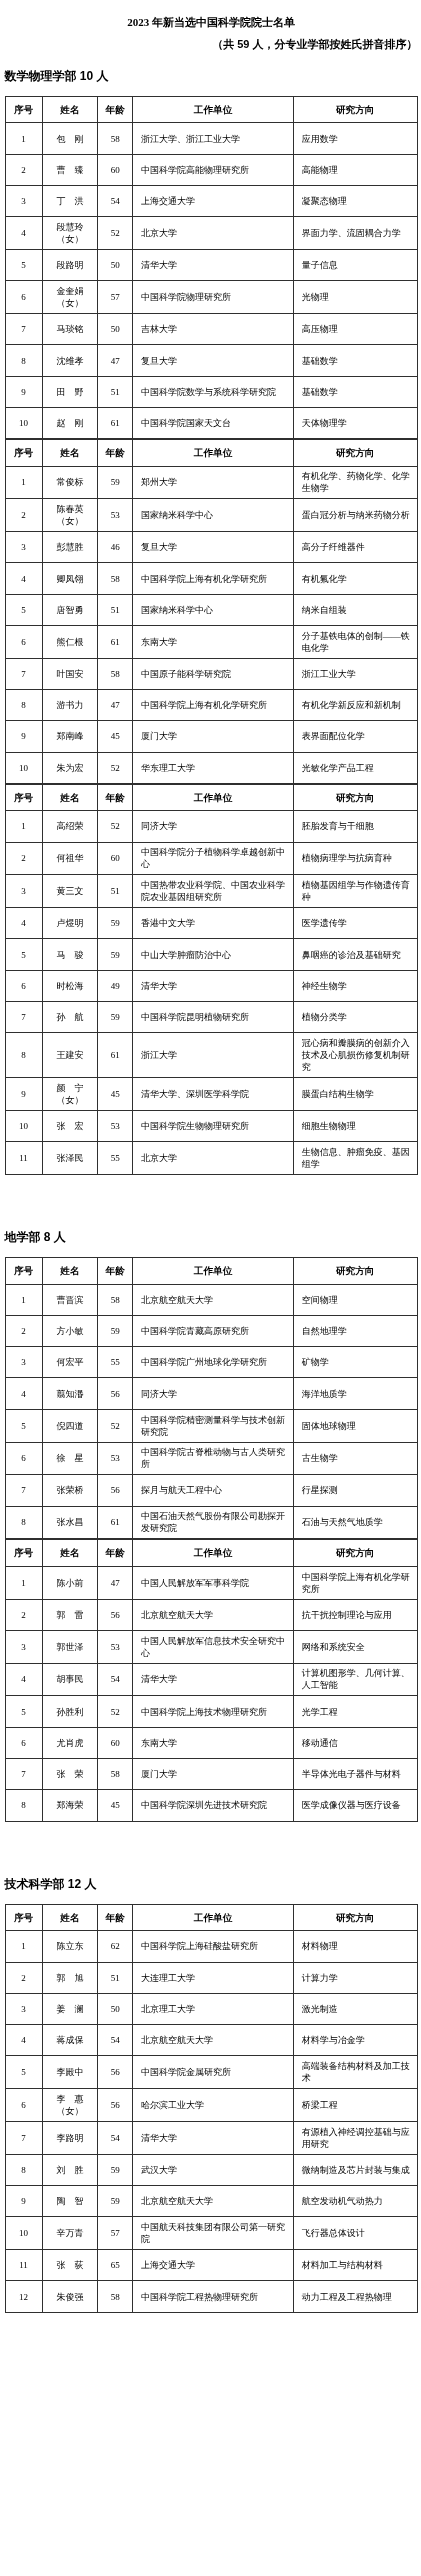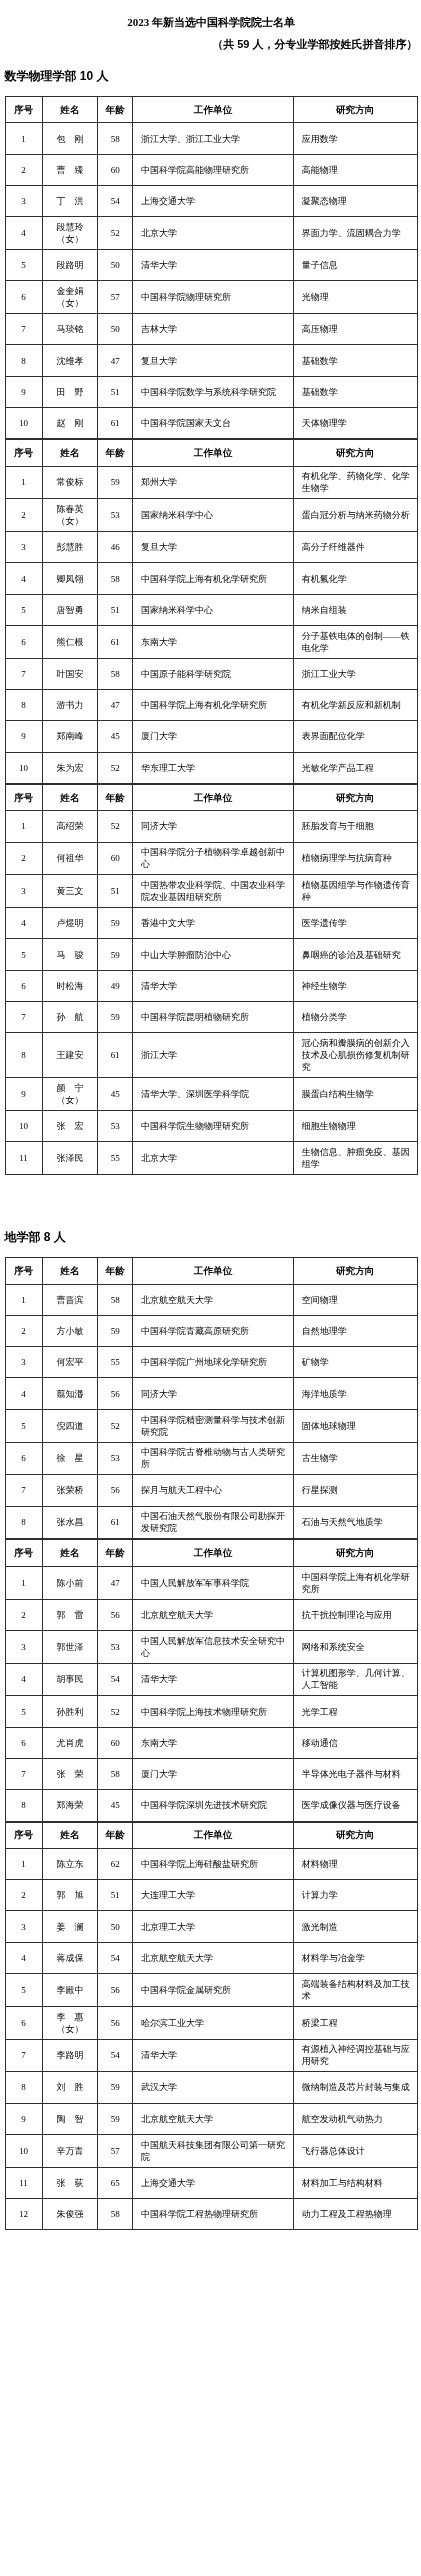--- a/index.html
+++ b/index.html
@@ -536,20 +536,21 @@
               <td class="">8</td>
               <td class="cell-name">郑海荣</td>
               <td class="">45</td>
               <td class="cell-left">中国科学院深圳先进技术研究院</td>
               <td class="cell-left">医学成像仪器与医疗设备</td>
             </tr>
           </tbody>
         </table>
       </section>
       <section>
+        <h2 class="section-title">技术科学部 12 人</h2>
         <table class="roster">
           <colgroup>
             <col class="c-index">
             <col class="c-name">
             <col class="c-age">
             <col class="c-unit">
             <col class="c-research">
           </colgroup>
           <thead>
             <tr>

